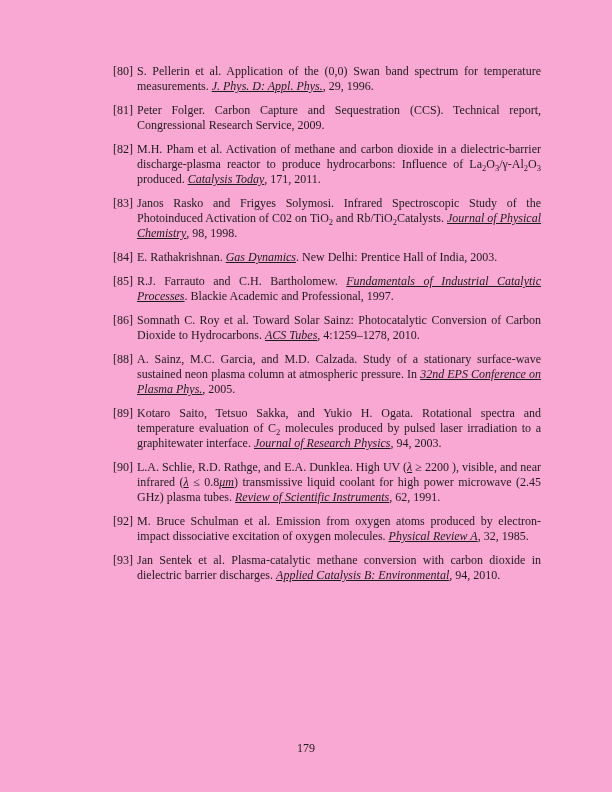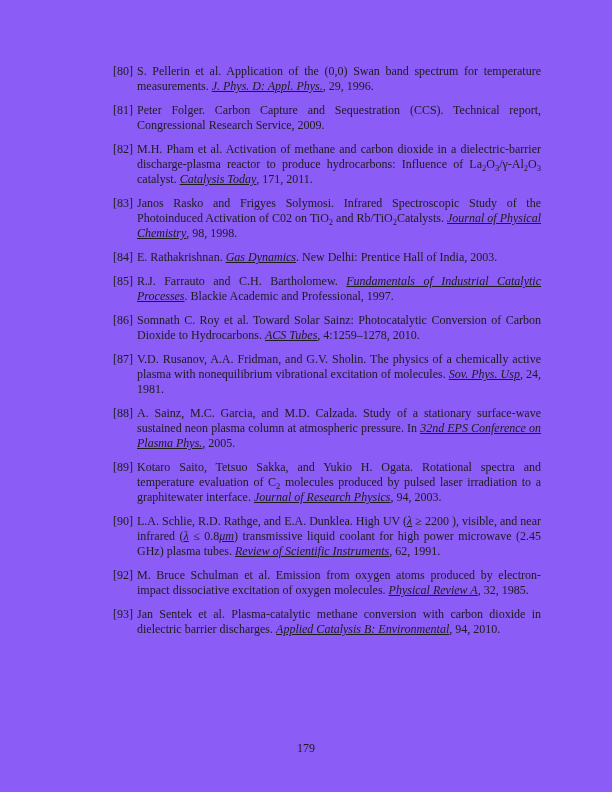--- a/index.html
+++ b/index.html
@@ -4,21 +4,21 @@
 <style>
   html, body {
     margin: 0;
     padding: 0;
     background: #ffffff;
   }
   .page {
     position: relative;
     width: 612px;
     height: 792px;
-    background: #8b5cf6;
+    background: #f9a8d4;
     font-family: "Liberation Serif", "DejaVu Serif", serif;
     color: #1c1c1c;
     overflow: hidden;
   }
   .bib {
     position: absolute;
     left: 113px;
     top: 64px;
     width: 428px;
     font-size: 12px;
@@ -62,41 +62,37 @@
       <div class="ref">
         <span class="ref-label">[80]</span>
         <div class="ref-text"><span>S. Pellerin et al. Application of the (0,0) Swan band spectrum for temperature measurements. </span><span class="it">J. Phys. D: Appl. Phys.</span><span>, 29, 1996.</span></div>
       </div>
       <div class="ref">
         <span class="ref-label">[81]</span>
         <div class="ref-text"><span>Peter Folger. Carbon Capture and Sequestration (CCS). Technical report, Congressional Research Service, 2009.</span></div>
       </div>
       <div class="ref">
         <span class="ref-label">[82]</span>
-        <div class="ref-text"><span>M.H. Pham et al. Activation of methane and carbon dioxide in a dielectric-barrier discharge-plasma reactor to produce hydrocarbons: Influence of La</span><sub>2</sub><span>O</span><sub>3</sub><span>/γ-Al</span><sub>2</sub><span>O</span><sub>3</sub><span> catalyst. </span><span class="it">Catalysis Today</span><span>, 171, 2011.</span></div>
+        <div class="ref-text"><span>M.H. Pham et al. Activation of methane and carbon dioxide in a dielectric-barrier discharge-plasma reactor to produce hydrocarbons: Influence of La</span><sub>2</sub><span>O</span><sub>3</sub><span>/γ-Al</span><sub>2</sub><span>O</span><sub>3</sub><span> produced. </span><span class="it">Catalysis Today</span><span>, 171, 2011.</span></div>
       </div>
       <div class="ref">
         <span class="ref-label">[83]</span>
         <div class="ref-text"><span>Janos Rasko and Frigyes Solymosi. Infrared Spectroscopic Study of the Photoinduced Activation of C02 on TiO</span><sub>2</sub><span> and Rb/TiO</span><sub>2</sub><span>Catalysts. </span><span class="it">Journal of Physical Chemistry</span><span>, 98, 1998.</span></div>
       </div>
       <div class="ref">
         <span class="ref-label">[84]</span>
         <div class="ref-text"><span>E. Rathakrishnan. </span><span class="it">Gas Dynamics</span><span>. New Delhi: Prentice Hall of India, 2003.</span></div>
       </div>
       <div class="ref">
         <span class="ref-label">[85]</span>
         <div class="ref-text"><span>R.J. Farrauto and C.H. Bartholomew. </span><span class="it">Fundamentals of Industrial Catalytic Processes</span><span>. Blackie Academic and Professional, 1997.</span></div>
       </div>
       <div class="ref">
         <span class="ref-label">[86]</span>
         <div class="ref-text"><span>Somnath C. Roy et al. Toward Solar Sainz: Photocatalytic Conversion of Carbon Dioxide to Hydrocarbons. </span><span class="it">ACS Tubes</span><span>, 4:1259–1278, 2010.</span></div>
-      </div>
-      <div class="ref">
-        <span class="ref-label">[87]</span>
-        <div class="ref-text"><span>V.D. Rusanov, A.A. Fridman, and G.V. Sholin. The physics of a chemically active plasma with nonequilibrium vibrational excitation of molecules. </span><span class="it">Sov. Phys. Usp</span><span>, 24, 1981.</span></div>
       </div>
       <div class="ref">
         <span class="ref-label">[88]</span>
         <div class="ref-text"><span>A. Sainz, M.C. Garcia, and M.D. Calzada. Study of a stationary surface-wave sustained neon plasma column at atmospheric pressure. In </span><span class="it">32nd EPS Conference on Plasma Phys.</span><span>, 2005.</span></div>
       </div>
       <div class="ref">
         <span class="ref-label">[89]</span>
         <div class="ref-text"><span>Kotaro Saito, Tetsuo Sakka, and Yukio H. Ogata. Rotational spectra and temperature evaluation of C</span><sub>2</sub><span> molecules produced by pulsed laser irradiation to a graphitewater interface. </span><span class="it">Journal of Research Physics</span><span>, 94, 2003.</span></div>
       </div>
       <div class="ref">

